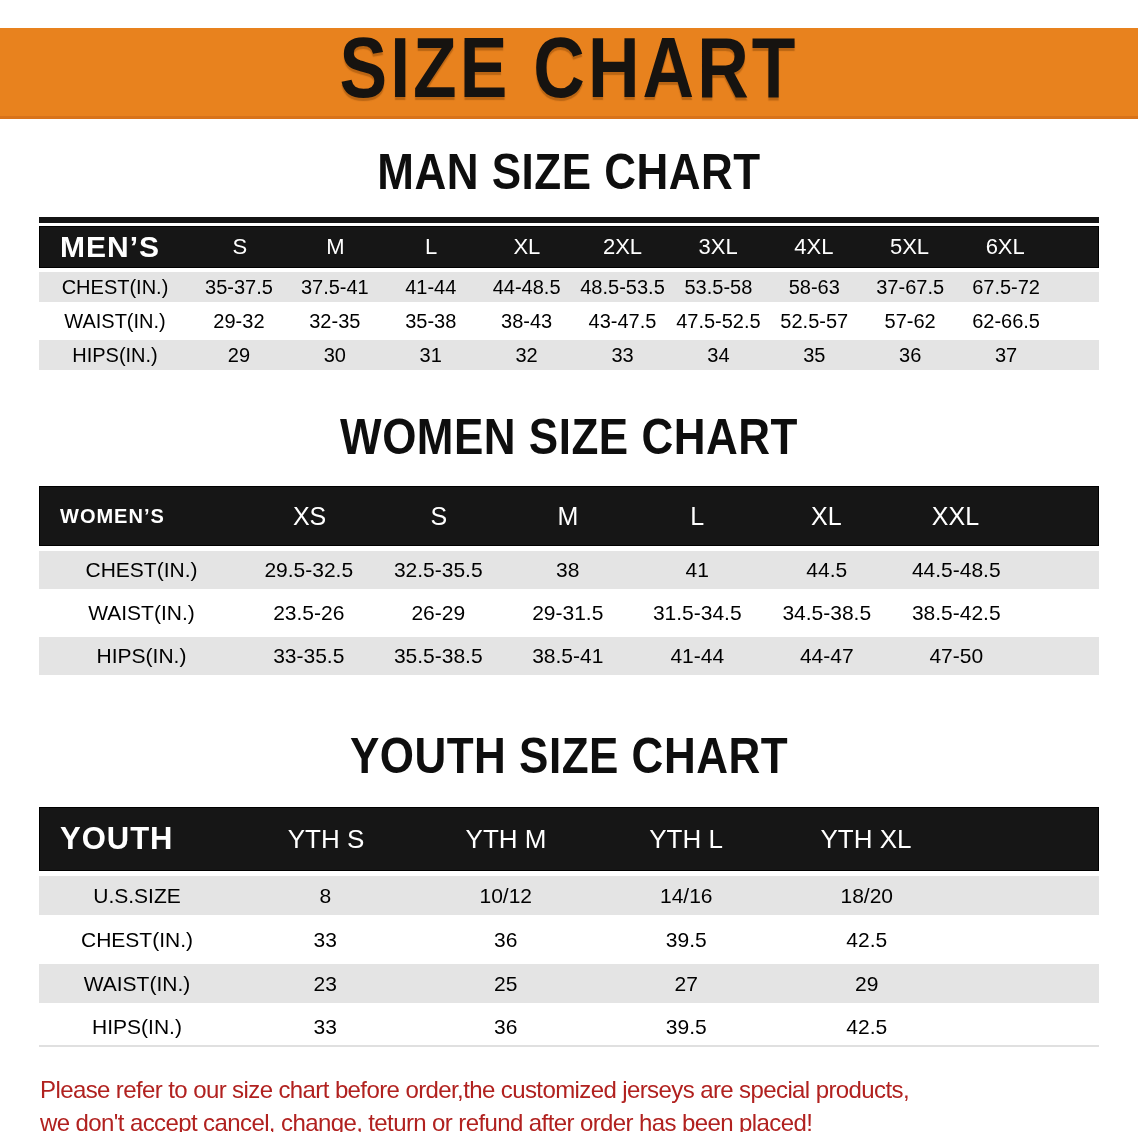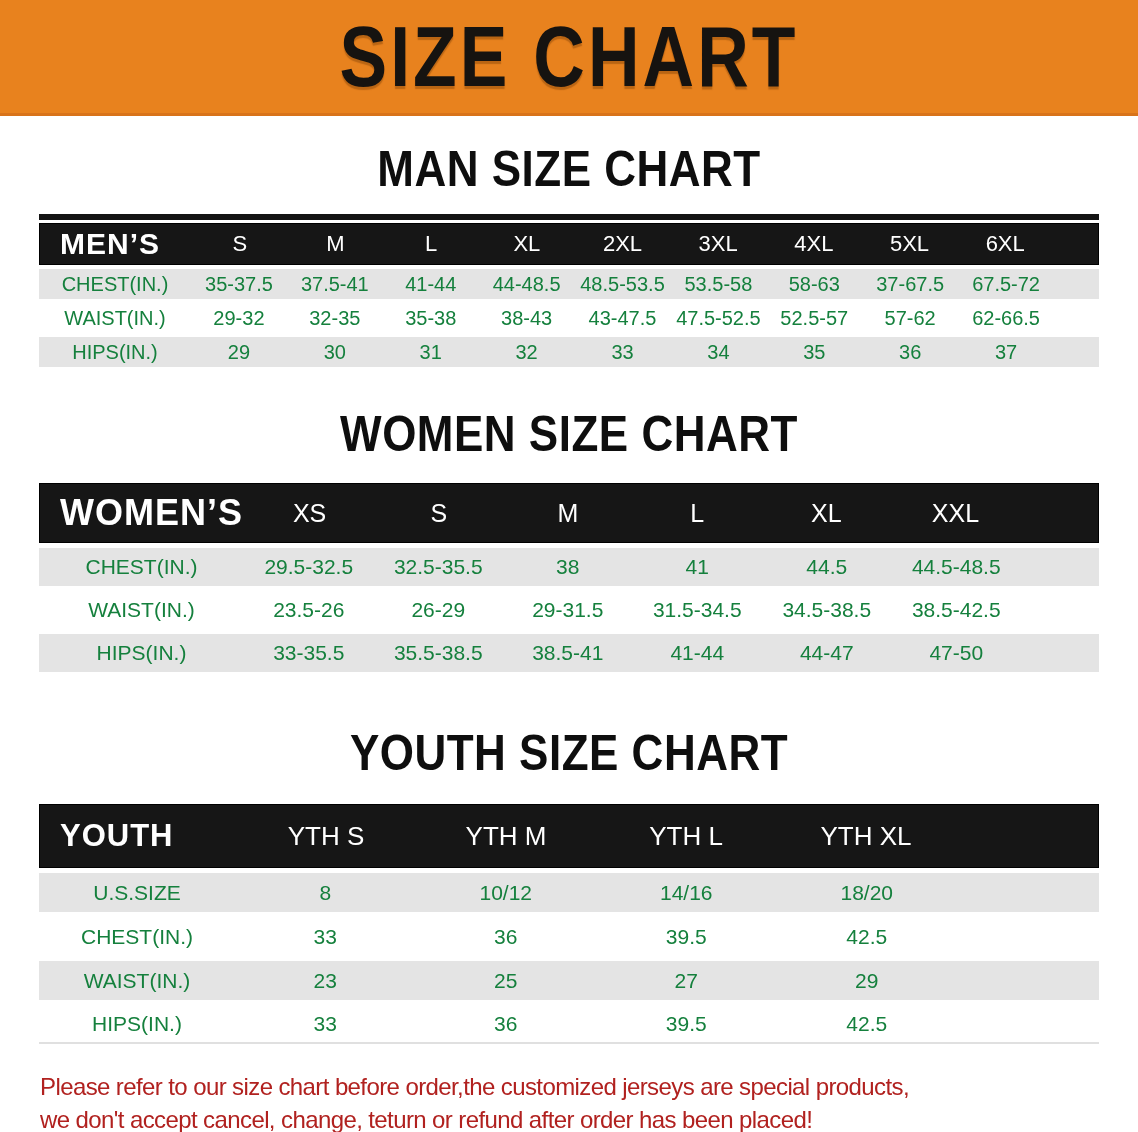--- a/index.html
+++ b/index.html
@@ -2,22 +2,22 @@
 <html><head>
 <meta charset="utf-8">
 <style>
   html,body{margin:0;padding:0;}
   body{
     width:1138px;height:1132px;overflow:hidden;background:#ffffff;
     font-family:"Liberation Sans",sans-serif;color:#262626;
     --accent:#E8821E;--accent-edge:#d8731a;--bar:#161616;--row-gray:#E4E4E4;--red:#B1211F;
   }
   .banner{
-    height:116px;background:var(--accent);border-bottom:3px solid var(--accent-edge);
-    box-sizing:border-box;display:flex;align-items:center;justify-content:center;
+    height:91px;background:var(--accent);border-bottom:3px solid var(--accent-edge);
+    box-sizing:border-box;display:flex;align-items:flex-start;justify-content:center;margin-top:28px;
   }
   .banner h1{
     margin:0;font-size:70px;font-weight:bold;color:#161310;letter-spacing:3px;
     transform:scale(1.02,1.22);text-shadow:0 2px 1px rgba(100,50,0,.35);white-space:nowrap;
   }
   .section-heading{
     text-align:center;font-weight:bold;color:#0e0e0e;font-size:44px;margin:0;
     transform:scaleY(1.12);letter-spacing:.5px;white-space:nowrap;
   }
   .hwrap-man{margin:28px 0 20px;}
@@ -29,36 +29,36 @@
     background:var(--bar);color:#fff;display:flex;align-items:center;
     padding-right:var(--pad-r);box-sizing:border-box;border:1px solid #000;
   }
   .corner{
     width:var(--label-w);flex:none;display:flex;align-items:center;
     padding-left:20px;box-sizing:border-box;font-weight:bold;letter-spacing:1px;white-space:nowrap;
   }
   .cols{display:flex;flex:1;}
   .col-h,.cell{flex:1;display:flex;align-items:center;justify-content:center;white-space:nowrap;}
   .rows .trow{
-    display:flex;padding-right:var(--pad-r);box-sizing:border-box;color:#15803d;
+    display:flex;padding-right:var(--pad-r);box-sizing:border-box;color:#000000;
   }
   .rows .trow:nth-child(odd){background:var(--row-gray);}
   .rows .trow:nth-child(even){background:#ffffff;}
   .rlabel{
     width:var(--label-w);flex:none;display:flex;align-items:center;justify-content:center;
     white-space:nowrap;
   }
   
   .men{--label-w:152px;--pad-r:45px;}
   .men .thead{height:42px;font-size:22px;}
   .men .corner{font-size:30px;}
   .men .trow{height:30px;margin-top:4px;font-size:20px;}
   .women{--label-w:205px;--pad-r:78px;}
   .women .thead{height:60px;font-size:25px;}
-  .women .corner{font-size:36px;}
+  .women .corner{font-size:20px;}
   .women .trow{height:38px;margin-top:5px;font-size:21px;}
   .youth{--label-w:196px;--pad-r:142px;}
   .youth .thead{height:64px;font-size:26px;}
   .youth .corner{font-size:31px;}
   .youth .trow{height:39px;margin-top:5px;font-size:21px;}
   .youth .rows .trow:last-child{border-bottom:2px solid #e0e0e0;}
   .footer-note{
     margin:26px 40px 0;color:var(--red);font-size:24px;letter-spacing:-.6px;line-height:1.38;
   }
   .footer-note p{margin:0;white-space:nowrap;}

